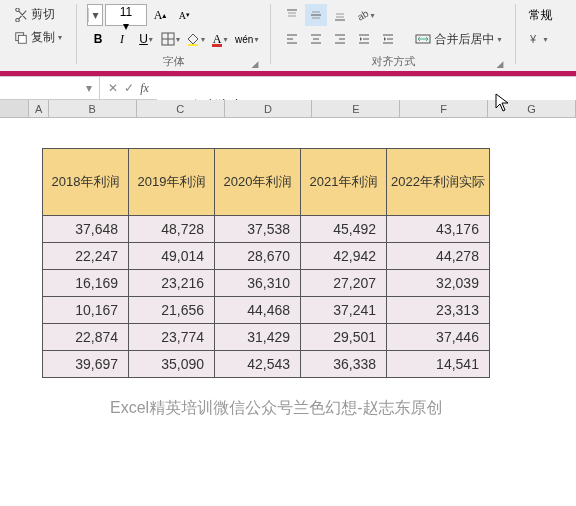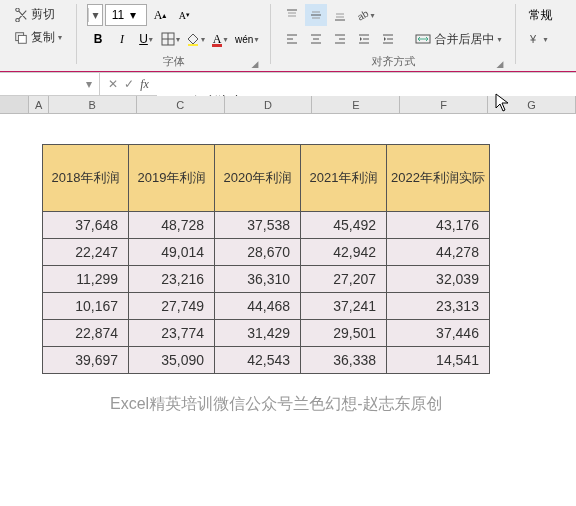--- a/index.html
+++ b/index.html
@@ -1,24 +1,24 @@
 <!DOCTYPE html>
 <html><head>
 <meta charset="utf-8">
 <style>
 * { margin: 0; padding: 0; box-sizing: border-box; }
 body { font-family: "Microsoft YaHei", Arial, sans-serif; font-size: 12px; background: #fff; width: 576px; height: 506px; overflow: hidden; position: relative; }
-.ribbon { background: #f1f1f1; border-bottom: 1px solid #be185d; padding: 2px 0 0 0; }
+.ribbon { background: #f1f1f1; border-bottom: 5px solid #be185d; padding: 2px 0 0 0; }
 .rb-btn { display: flex; align-items: center; gap: 3px; padding: 2px 4px; cursor: pointer; font-size: 12px; color: #333; }
 .icon { display: inline-flex; align-items: center; justify-content: center; }
 .sep { width: 1px; height: 60px; background: #d0d0d0; margin: 0 4px; }
 .font-sel { display: flex; align-items: center; border: 1px solid #aaa; background: #fff; height: 22px; font-size: 12px; }
 .font-sel input { border: none; outline: none; padding: 0 4px; width: 100px; font-size: 12px; }
 .font-sel .dd { width: 14px; text-align: center; color: #555; cursor: pointer; border-left: 1px solid #ccc; }
-.size-sel { display: flex; align-items: center; border: 1px solid #aaa; background: #fff; height: 22px; width: 42px; }
+.size-sel { display: flex; align-items: center; border: 1px solid #aaa; background: #fff; height: 22px; width: 42px; flex-direction: column; }
 .size-sel input { border: none; outline: none; width: 24px; text-align: center; font-size: 12px; }
 .ribbon-main { display: flex; padding: 2px 4px 0 4px; }
 .group { display: flex; flex-direction: column; align-items: center; padding: 0 6px; }
 .group-content { display: flex; flex-direction: column; gap: 2px; }
 .glabel { font-size: 11px; color: #666; text-align: center; padding: 4px 0 2px 0; position: relative; width: 100%; }
 .glabel .launcher { position: absolute; right: 2px; bottom: 2px; font-size: 9px; color: #888; cursor: pointer; }
 .btnrow { display: flex; align-items: center; gap: 2px; }
 .tb { min-width: 22px; height: 22px; display: inline-flex; align-items: center; justify-content: center; cursor: pointer; padding: 0 2px; }
 .tb.dd::after { content: "▾"; font-size: 8px; color: #666; margin-left: 1px; }
 .formula-bar { display: flex; align-items: center; border-top: 1px solid #ccc; border-bottom: 1px solid #ccc; height: 24px; background: #fff; }
@@ -272,29 +272,29 @@
               <td>43,176</td>
             </tr>
             <tr>
               <td>22,247</td>
               <td>49,014</td>
               <td>28,670</td>
               <td>42,942</td>
               <td>44,278</td>
             </tr>
             <tr>
-              <td>11,299</td>
+              <td>16,169</td>
               <td>23,216</td>
               <td>36,310</td>
               <td>27,207</td>
               <td>32,039</td>
             </tr>
             <tr>
               <td>10,167</td>
-              <td>27,749</td>
+              <td>21,656</td>
               <td>44,468</td>
               <td>37,241</td>
               <td>23,313</td>
             </tr>
             <tr>
               <td>22,874</td>
               <td>23,774</td>
               <td>31,429</td>
               <td>29,501</td>
               <td>37,446</td>

